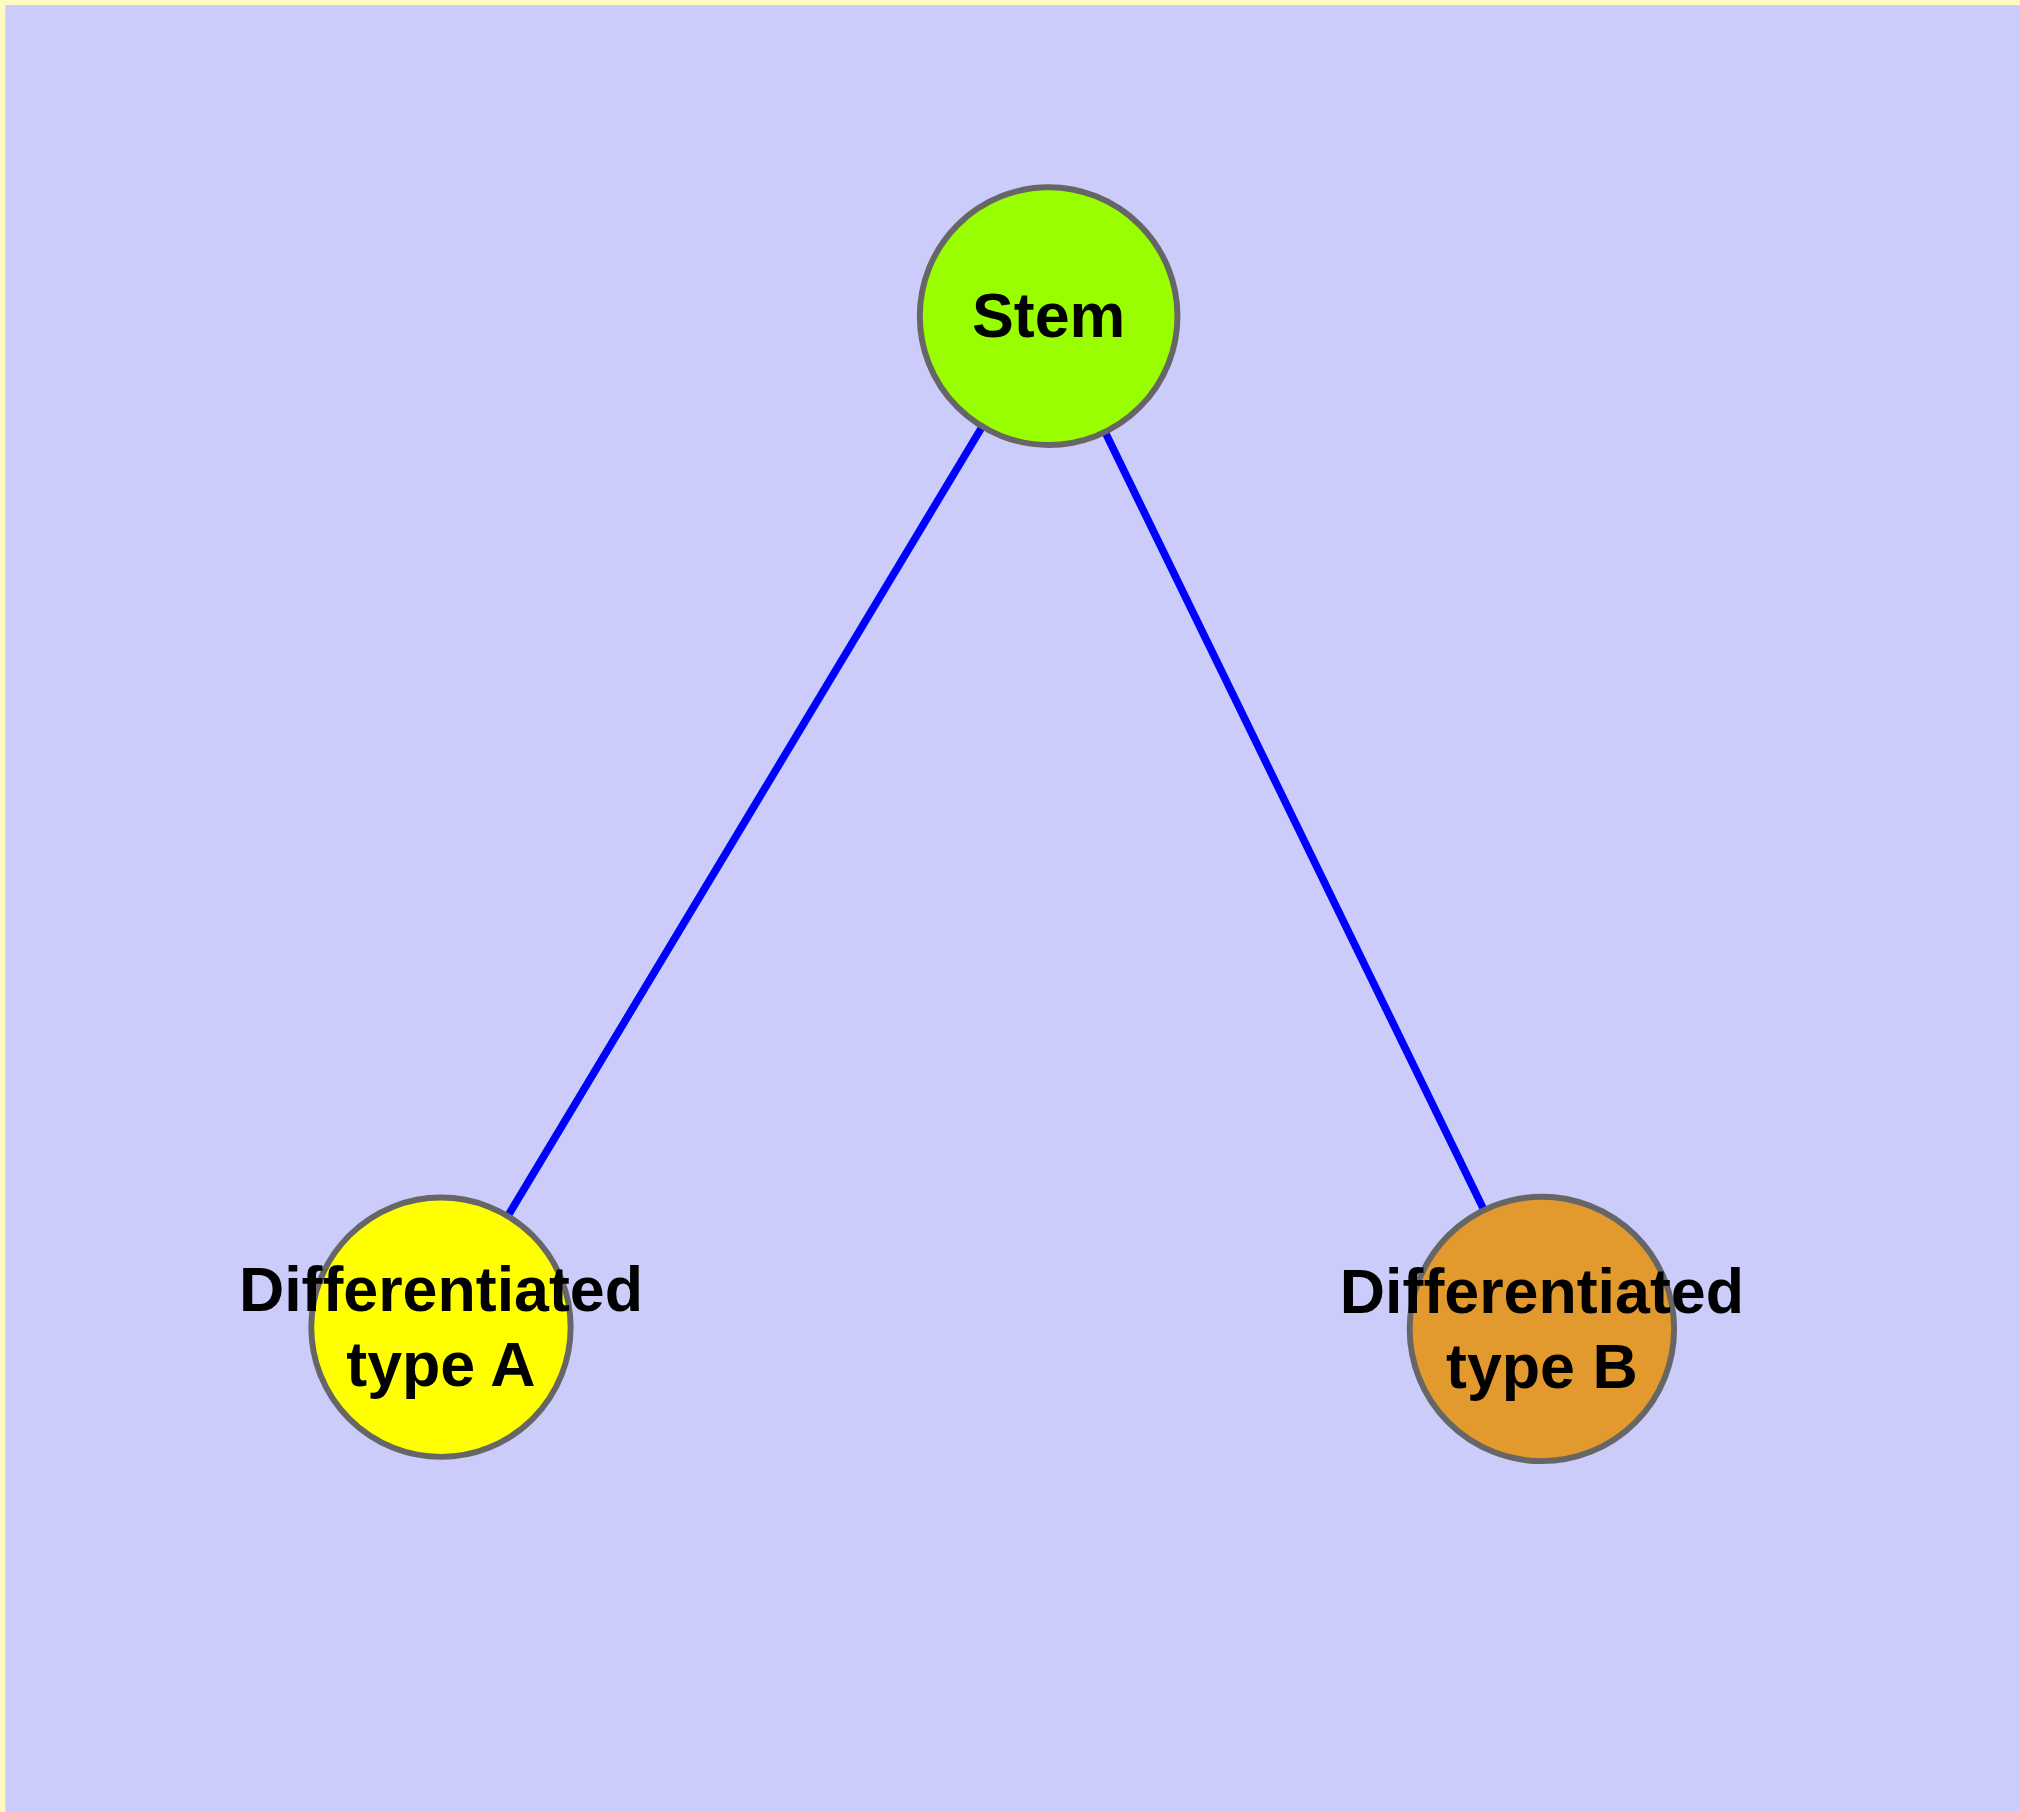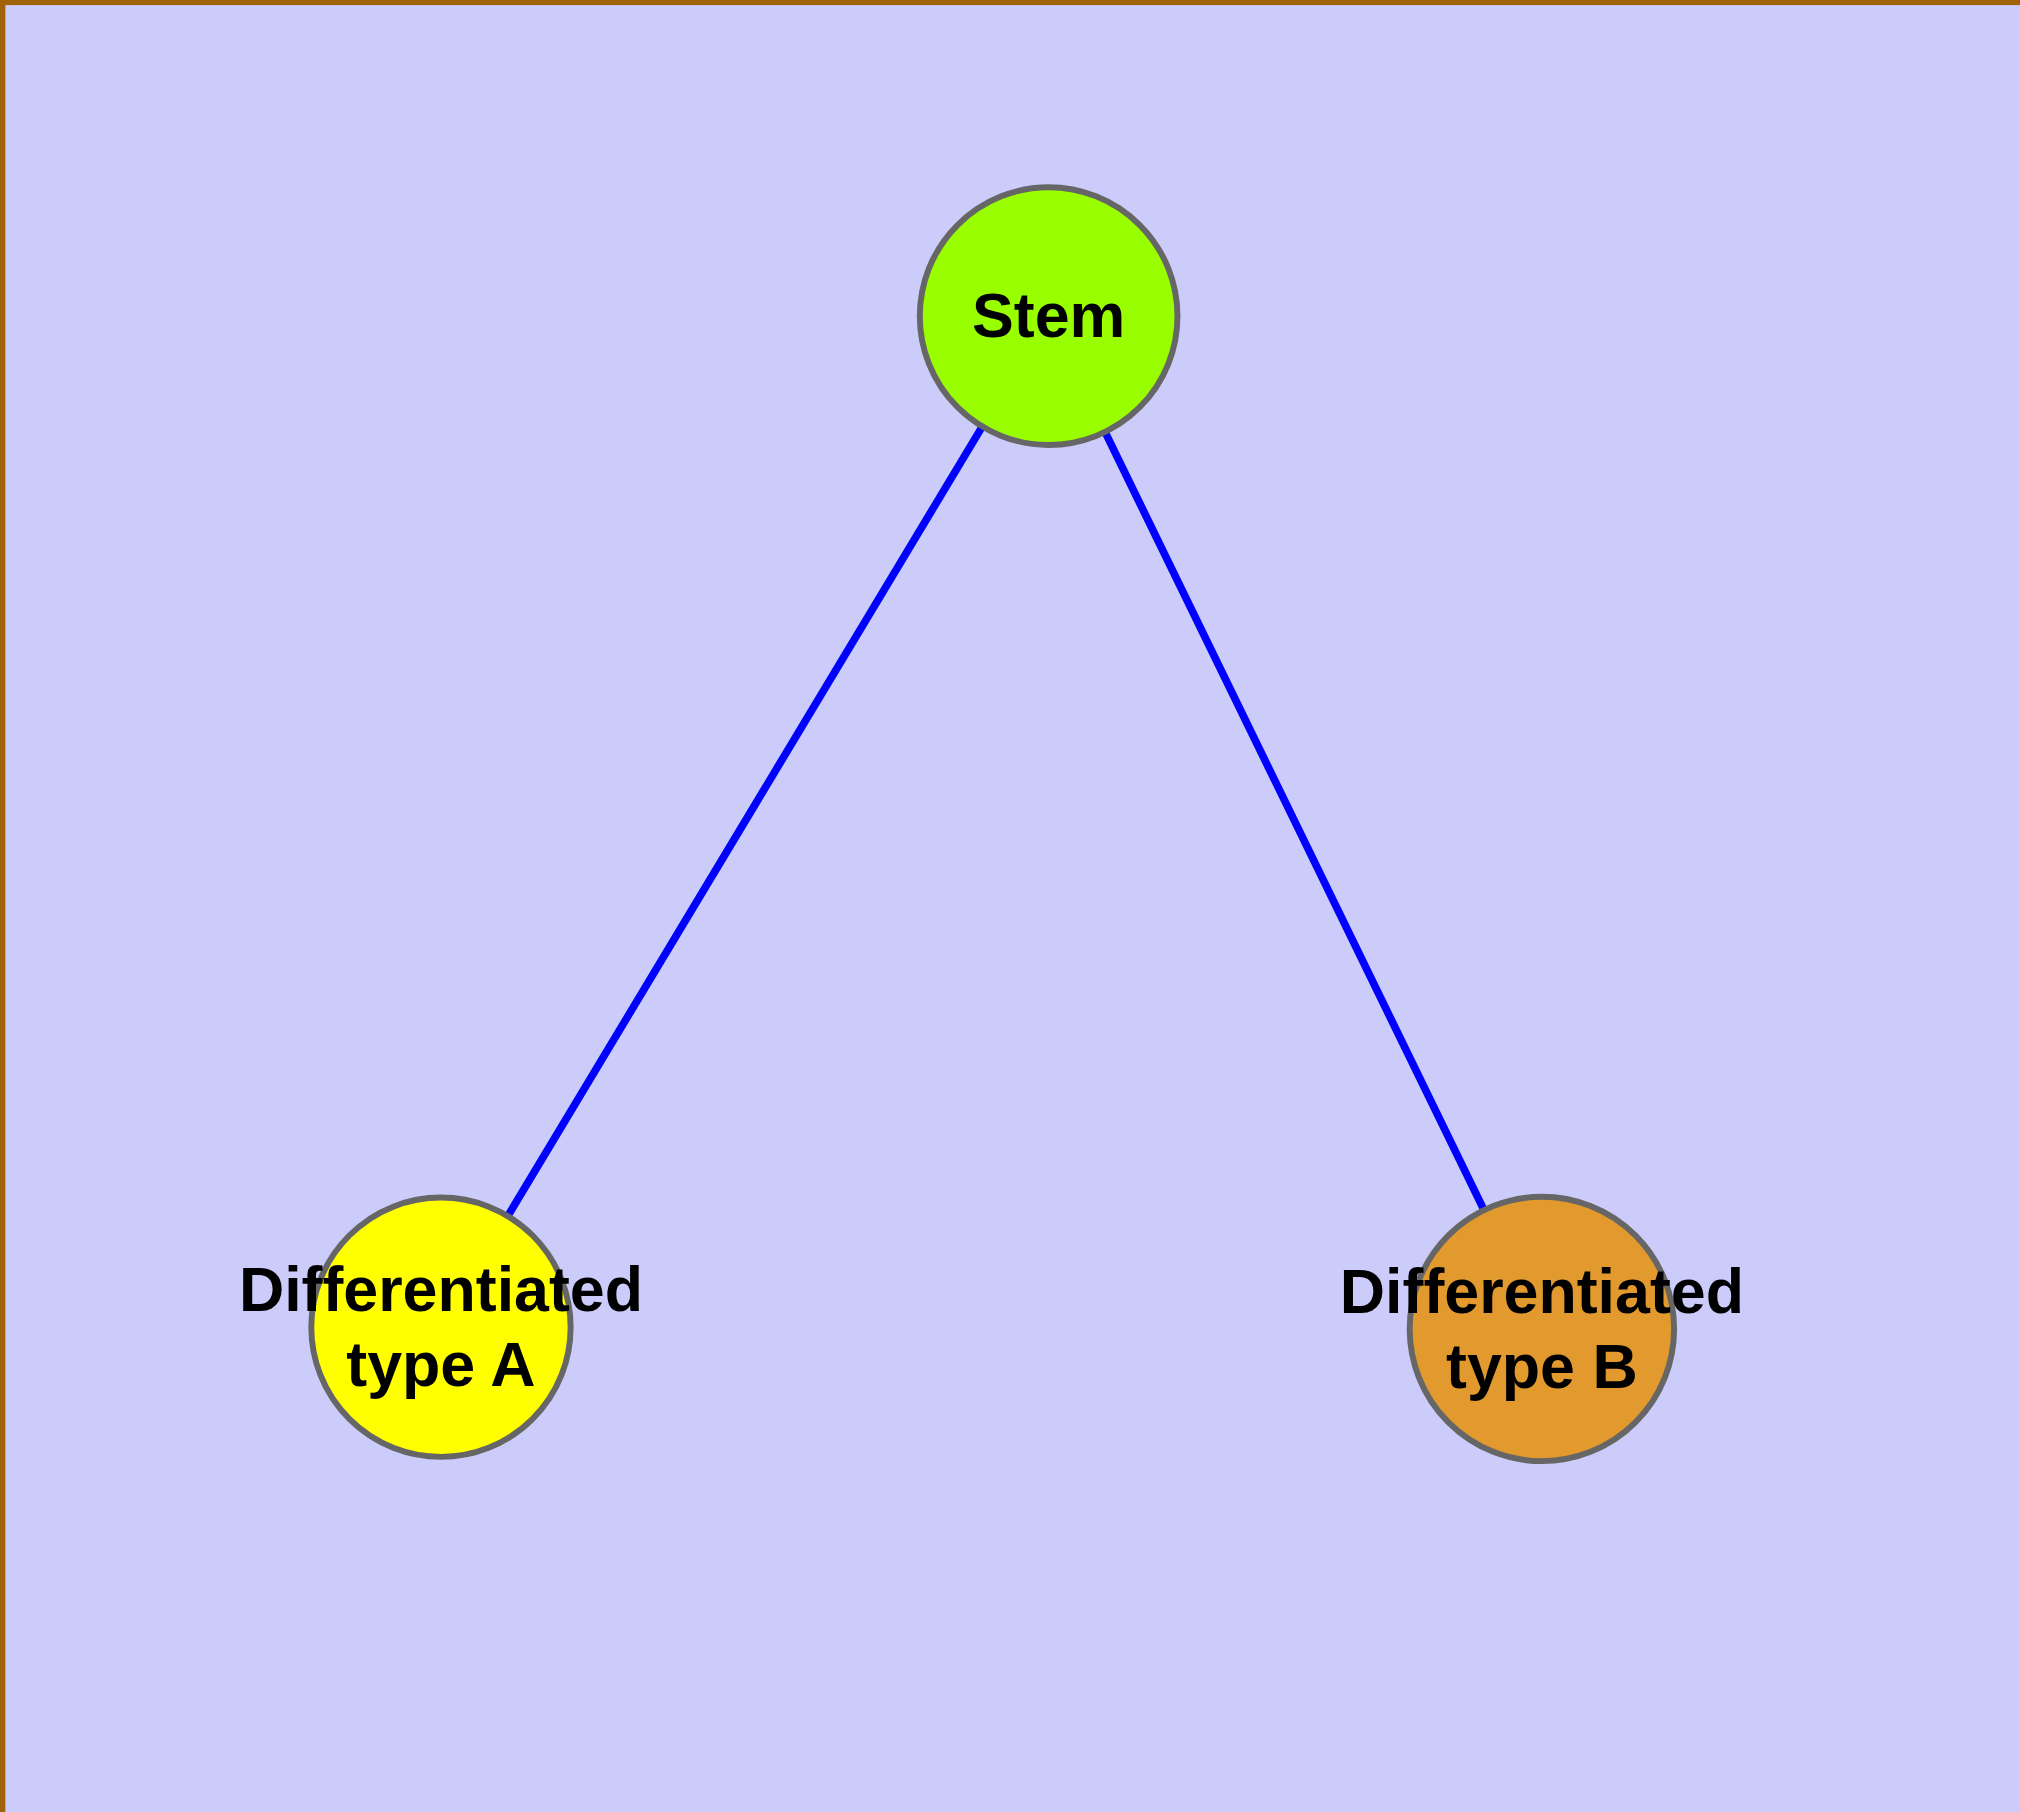--- a/index.html
+++ b/index.html
@@ -31,21 +31,21 @@
     text-anchor: middle;
     paint-order: normal;
   }
   .edge-line {
     stroke-linecap: butt;
   }
 </style>
 </head>
 <body>
 
-<div id="canvas" style="width: 2021px; height: 1812px; background: #a16207; text-decoration: underline;">
+<div id="canvas" style="width: 2021px; height: 1812px; background: #fef9c3; text-decoration: underline;">
   <svg id="graph-svg" viewBox="0 0 2384 2138">
     <rect id="plot-bg" x="6" y="6" width="2378" height="2132" fill="#ccccfa"></rect>
     <g id="edges-group">
         <line class="edge-line" x1="1160.760827724613" y1="499.8526255572341" x2="596.7543018177884" y2="1438.2902621079197" stroke="#0000ff" stroke-width="9"></line>
         <line class="edge-line" x1="1301.8033225021156" y1="506.05836836774597" x2="1752.4452363491785" y2="1431.3454595142068" stroke="#0000ff" stroke-width="9"></line>
       </g>
     <g id="nodes-group">
         <circle cx="1237" cy="373" r="152" fill="#99ff00" stroke="#666666" stroke-width="7"></circle>
         <circle cx="520" cy="1566" r="153" fill="#ffff00" stroke="#666666" stroke-width="7"></circle>
         <circle cx="1819" cy="1568" r="156" fill="#e2992d" stroke="#666666" stroke-width="7"></circle>

